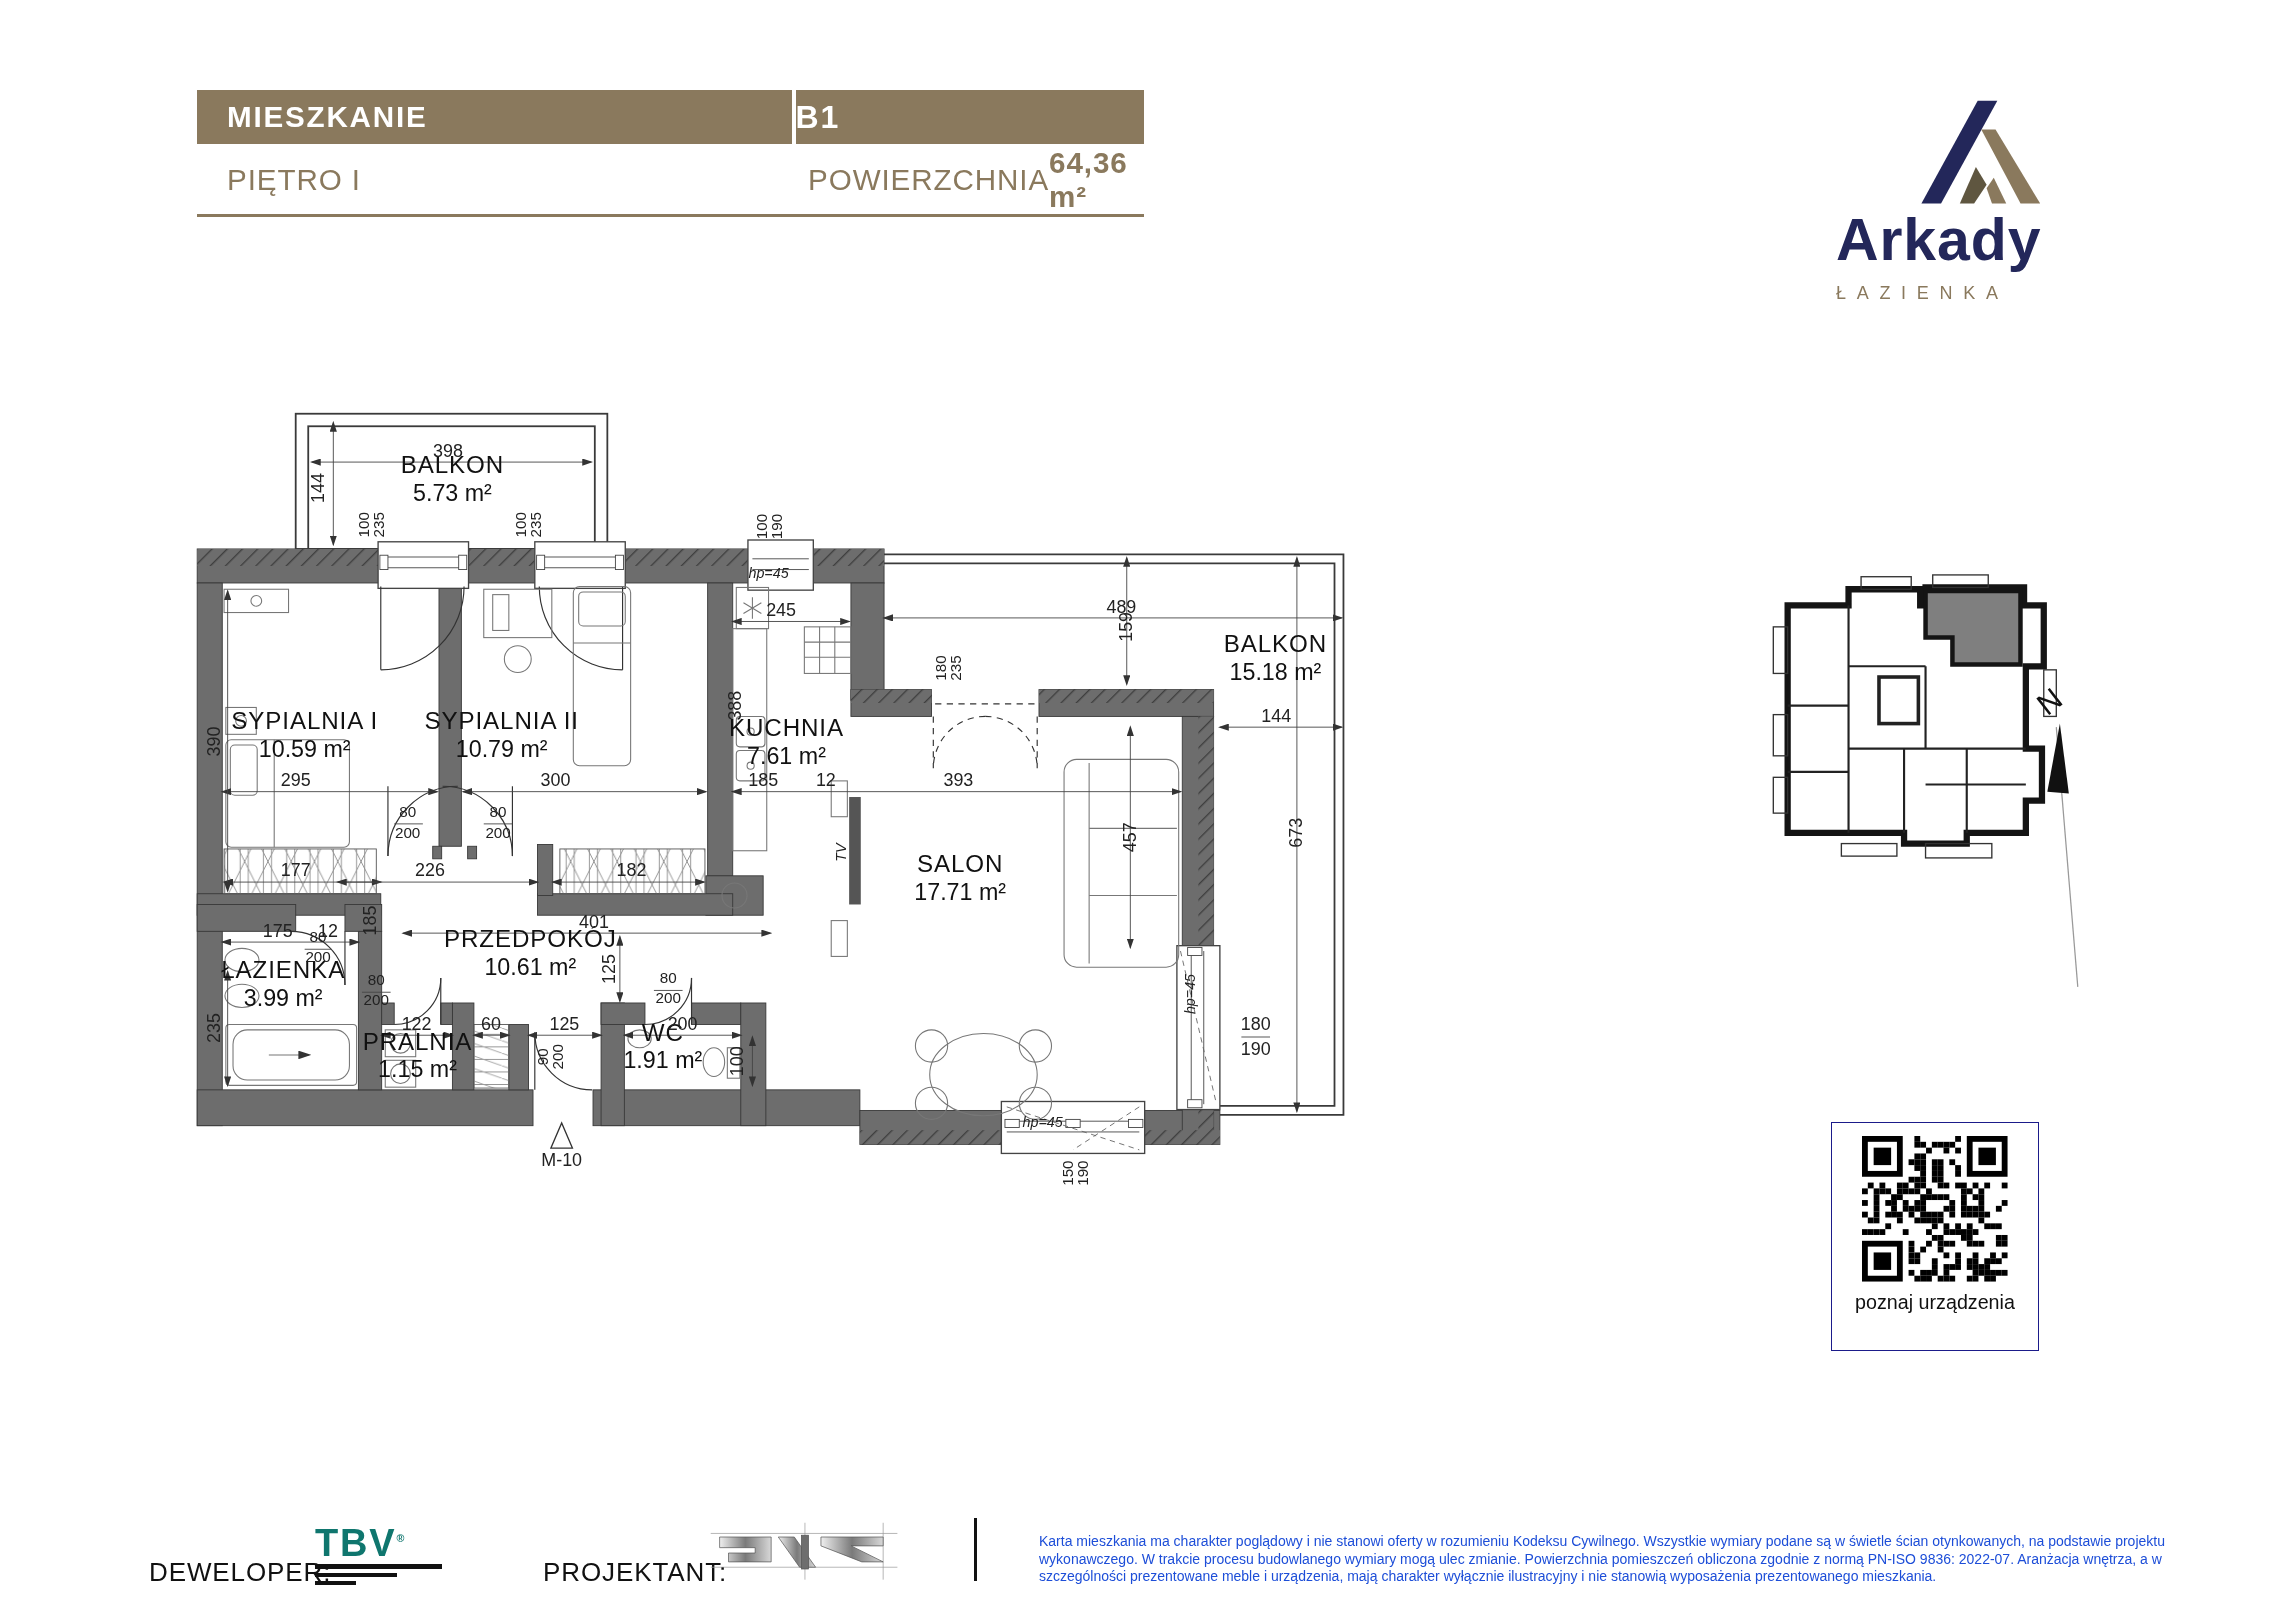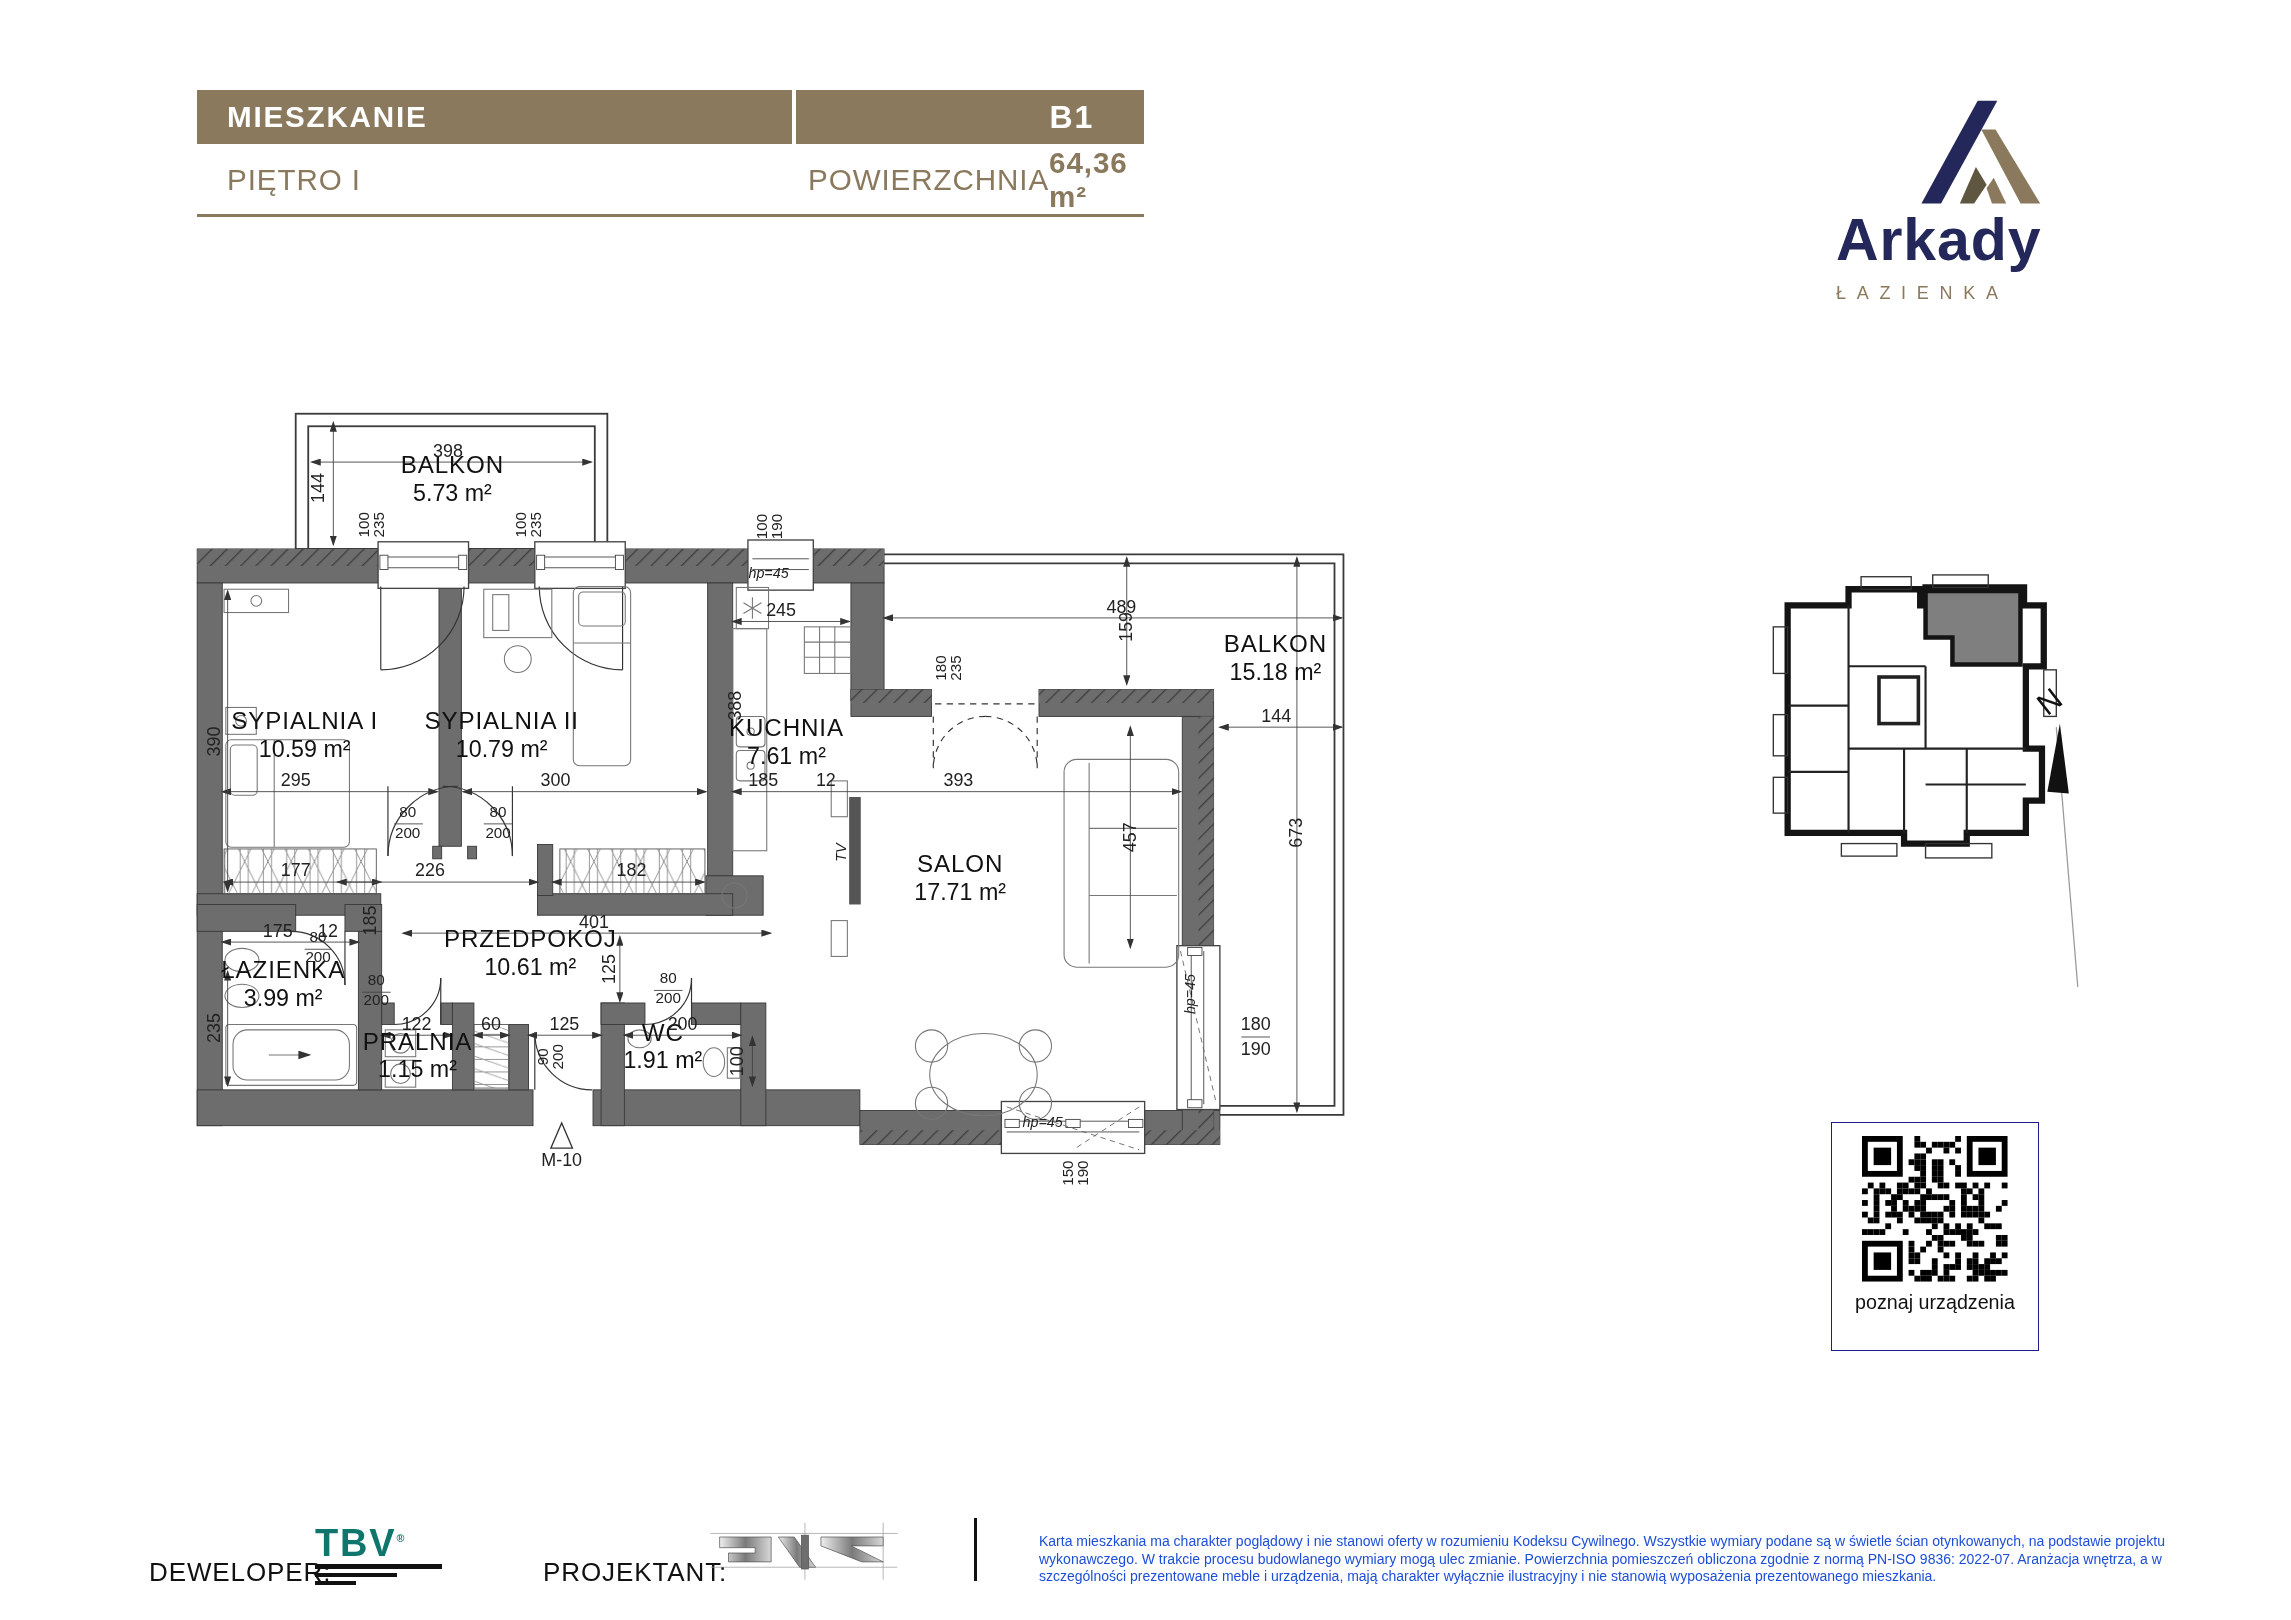--- a/index.html
+++ b/index.html
@@ -398,21 +398,21 @@
       <text class="dim sm" transform="translate(1215,1310) rotate(-90)">190</text>
       <text class="dim" transform="translate(627,1302)">M-10</text>
     </g>
 </svg>
 
 <div id="hdr" class="abs">
   <div class="hrow">
     <div class="hcell-l bar brown">
       <span class="t-white" style="padding-left:30px">MIESZKANIE</span>
     </div>
-    <div class="hcell-r bar brown" style="justify-content:flex-end">
+    <div class="hcell-r bar brown" style="justify-content:flex-start">
       <span class="t-white" style="padding-right:50px;font-size:32px">B1</span>
     </div>
   </div>
   <div class="hrow">
     <div class="hcell-l row2">
       <span style="padding-left:30px">PIĘTRO I</span>
     </div>
     <div class="hcell-r row2" style="justify-content:center">
       <span style="padding-left:12.5px">POWIERZCHNIA</span>
       <span style="padding-right:12.5px;font-weight:bold">64,36 m²</span>

